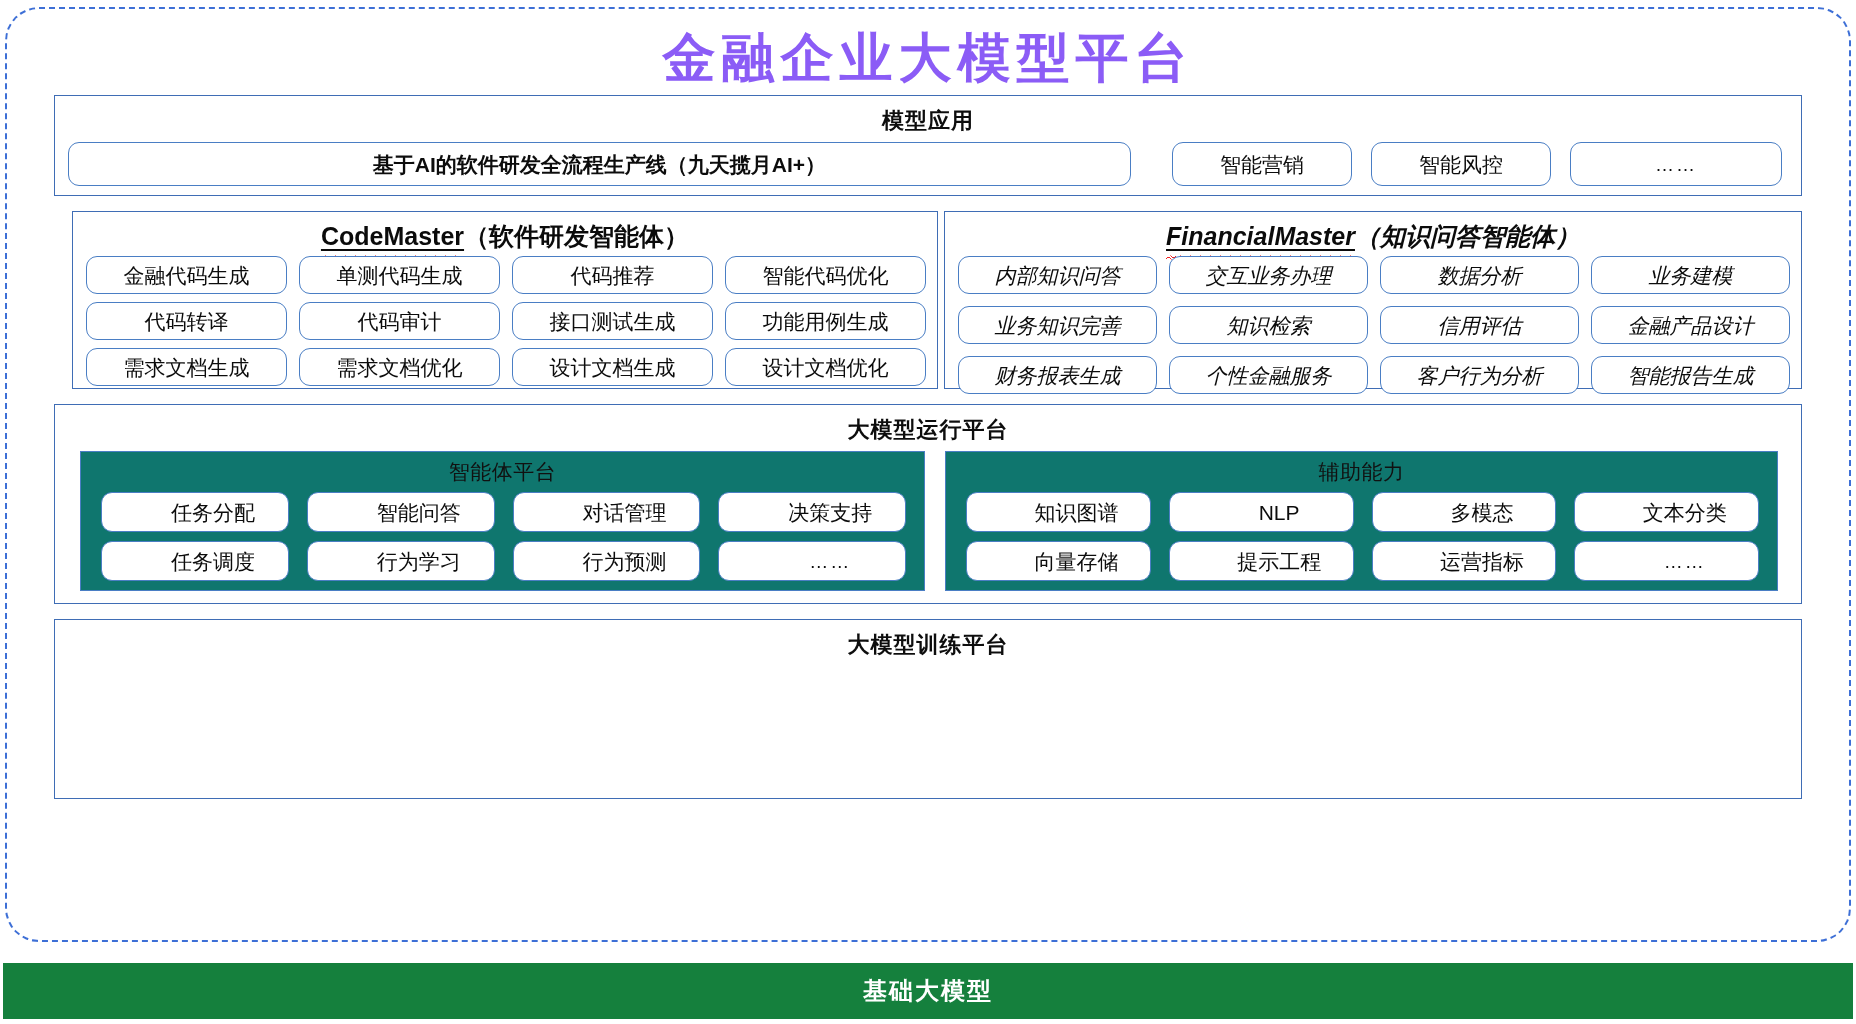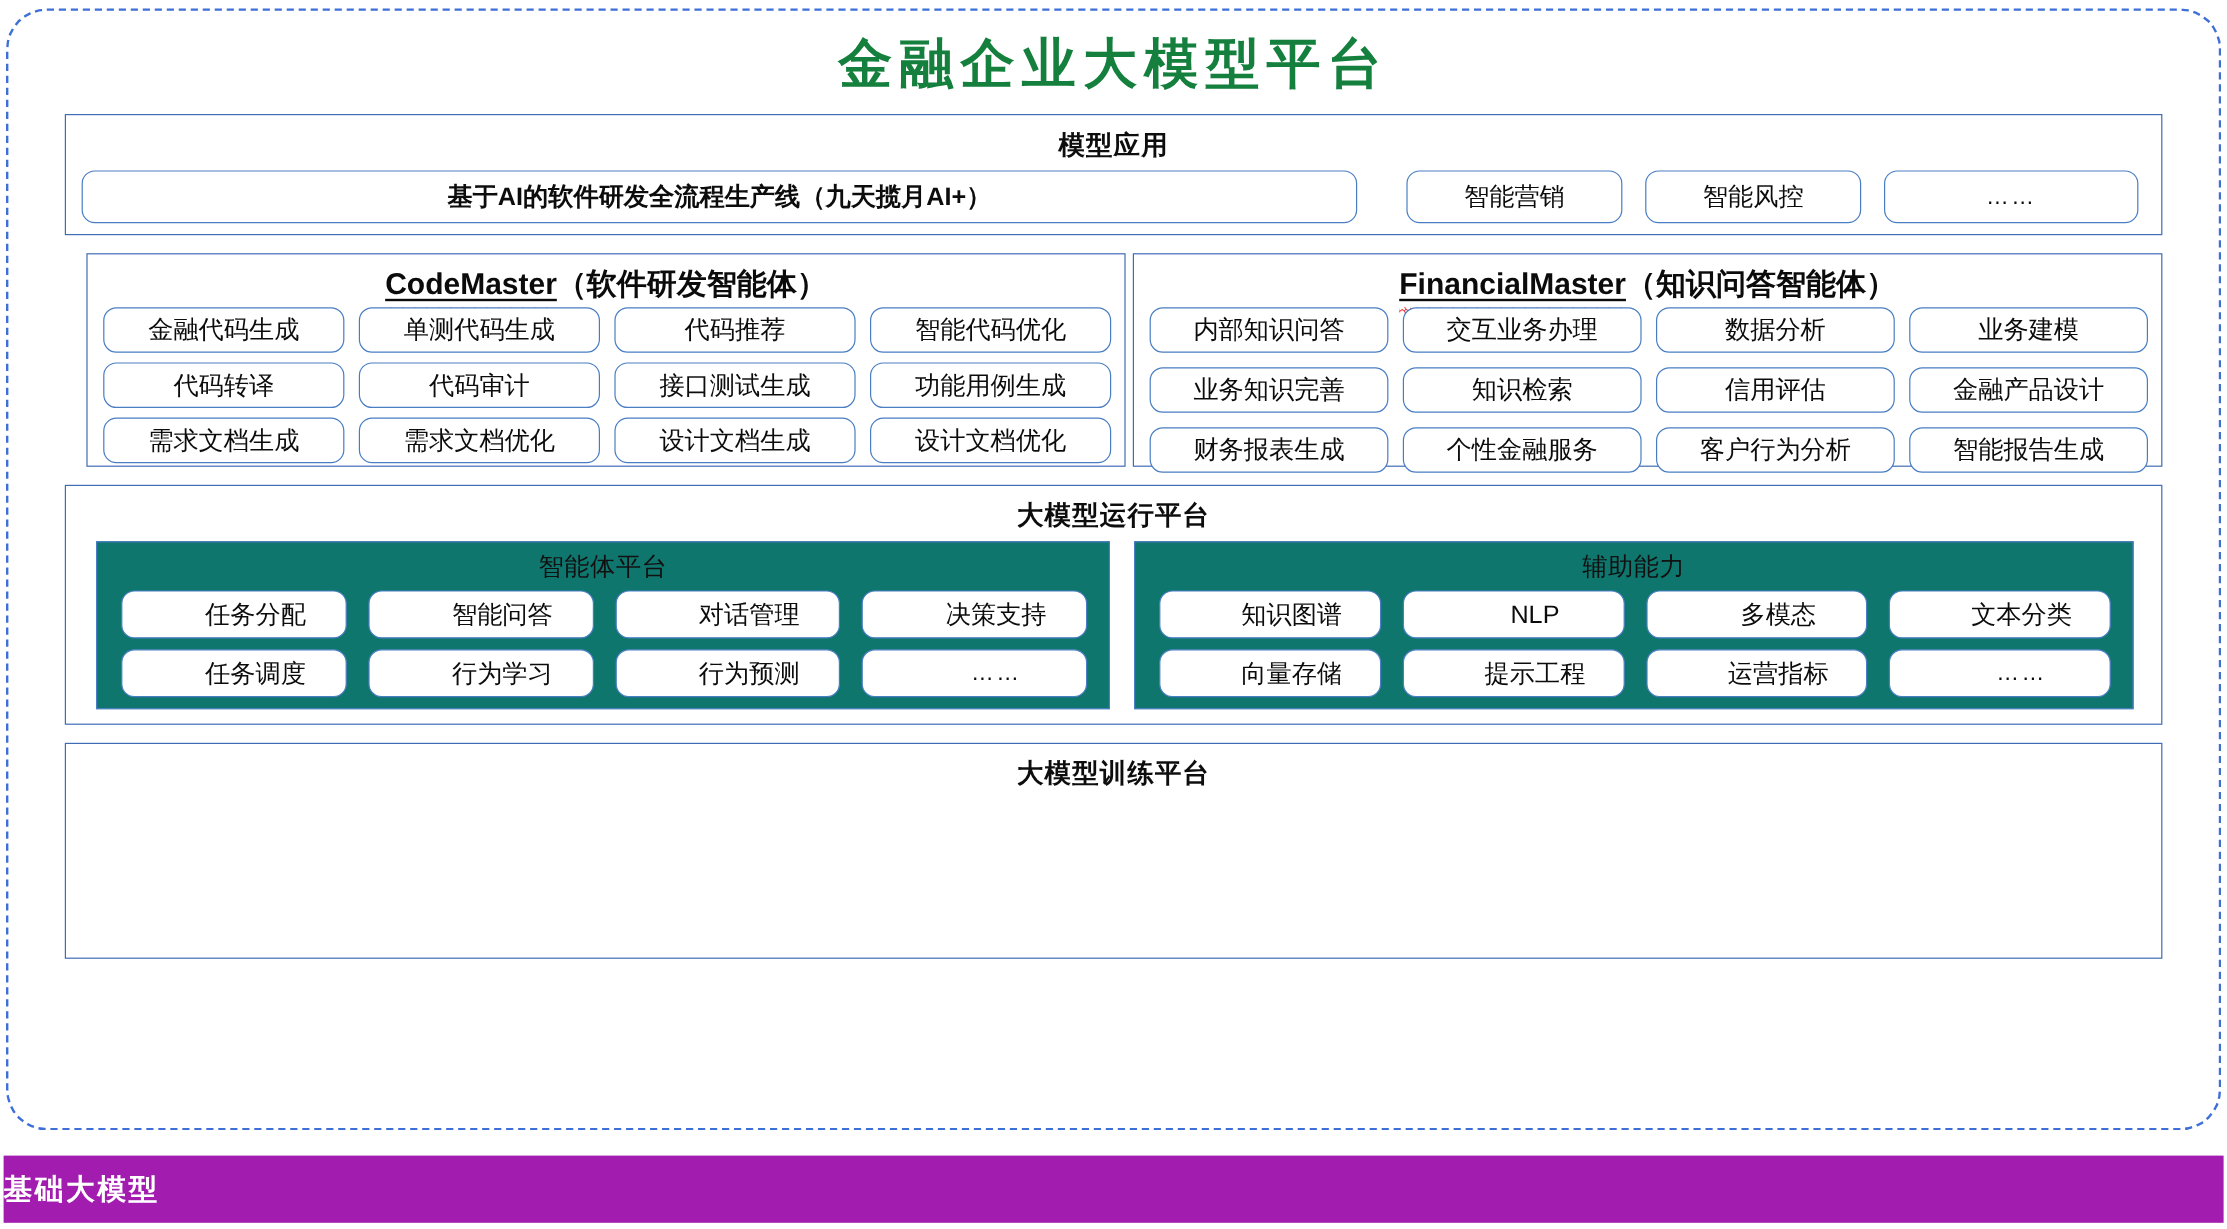--- a/index.html
+++ b/index.html
@@ -23,24 +23,24 @@
     box-sizing:border-box;
     border:2.5px dashed #3d6fd6;
     border-radius:34px;
   }
   
   .main-title{
     position:absolute;
     left:0;top:28px;width:1856px;
     text-align:center;
     font-family:"DejaVu Serif","Liberation Serif",serif;
-    font-size:45px;
+    font-size:53px;
     font-weight:700;
     letter-spacing:6px;
-    color:#15803d;
+    color:#8b5cf6;
     line-height:1.1;
   }
   
   .section{
     position:absolute;
     box-sizing:border-box;
     border:1.6px solid #3f6db5;
     background:#ffffff;
   }
   .section-title{
@@ -80,21 +80,21 @@
     position:absolute;left:13px;top:46px;
     width:1722px;height:44px;
     display:flex;gap:0;
   }
   #chip-pipeline{width:1063px;height:44px;margin-right:41px;}
   #chip-marketing{width:180px;height:44px;margin-right:19px;}
   #chip-riskctl{width:180px;height:44px;margin-right:19px;}
   #chip-app-more{width:212px;height:44px;}
   
   #sec-code{left:72px;top:211px;width:866px;height:178px;}
-  #sec-fin{left:944px;top:211px;width:858px;height:178px;}
+  #sec-fin{left:944px;top:211px;width:858px;height:178px;font-style:italic;}
   .agent-head{
     text-align:center;
     font-size:25px;font-weight:700;color:#0b0b0b;
     margin-top:8px;
     position:relative;
     display:block;
   }
   .agent-head .en{
     text-decoration:underline;
     text-underline-offset:4px;
@@ -149,22 +149,22 @@
     position:absolute;left:22px;top:47px;
     width:1704px;
     display:grid;grid-template-columns:repeat(6,1fr);
     column-gap:20px;row-gap:10px;
   }
   .train-grid .chip{height:40px;}
   
   #foundation{
     position:absolute;left:3px;top:963px;
     width:1850px;height:56px;
-    background:#a21caf;
-    display:flex;align-items:center;
+    background:#15803d;
+    display:flex;align-items:center;justify-content:center;
     color:#ffffff;font-size:24px;font-weight:700;letter-spacing:2px;
   }
 </style>
 </head>
 <body>
 
 <div class="canvas">
 
   <div class="outer-frame"></div>
 

